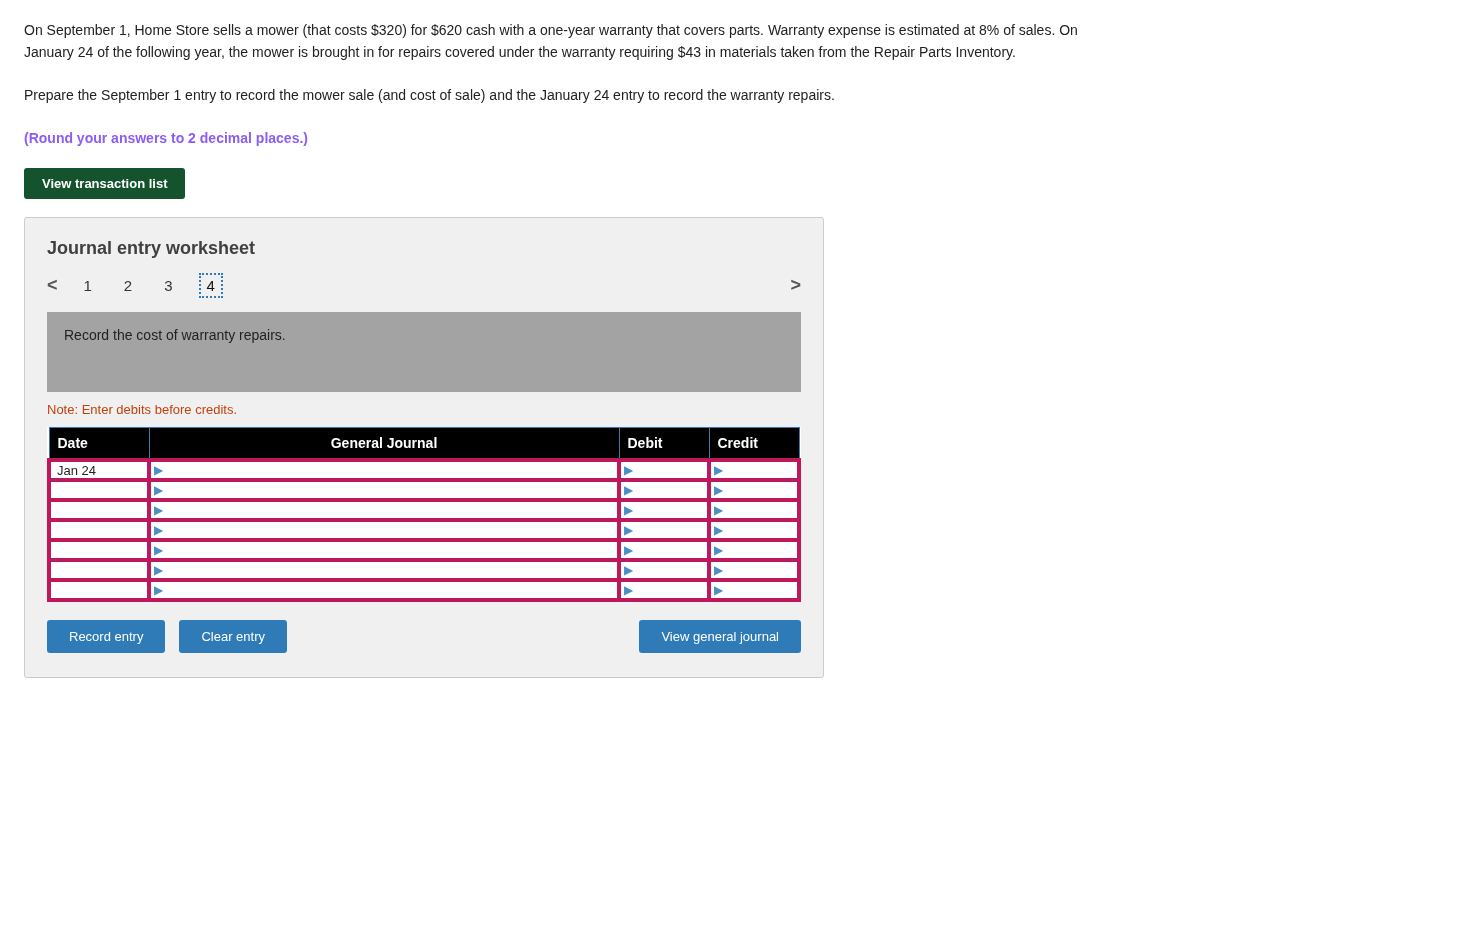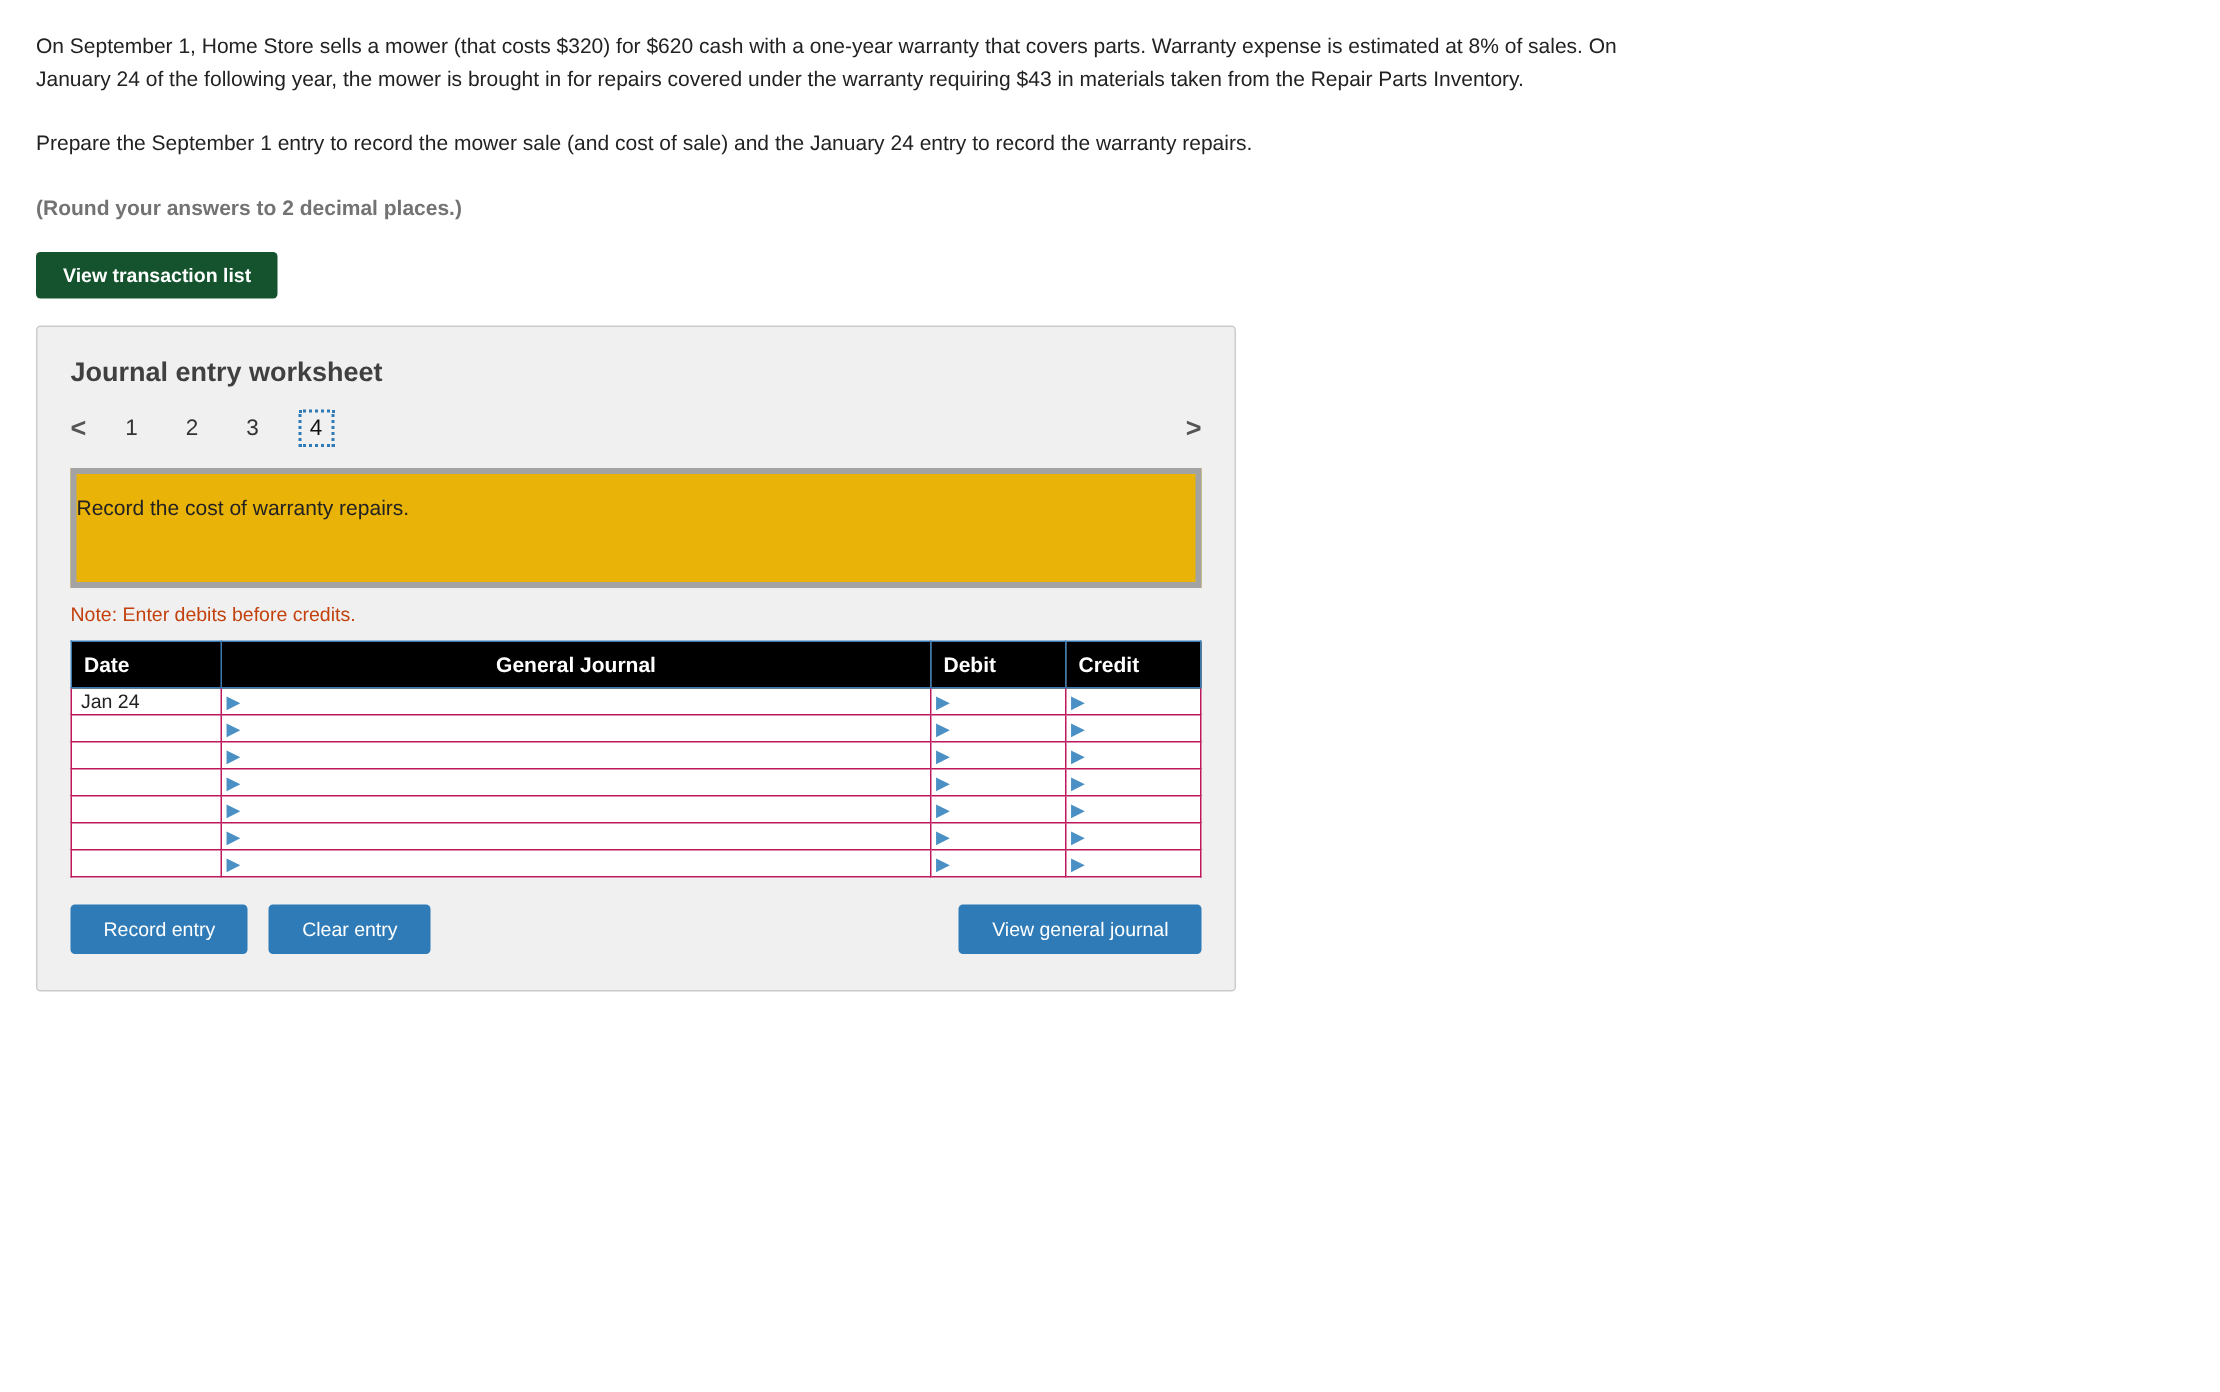--- a/index.html
+++ b/index.html
@@ -12,21 +12,21 @@
       max-width: 1480px;
     }
 
     .problem-text {
       max-width: 1060px;
       line-height: 1.55;
       margin-bottom: 14px;
     }
 
     .round-note {
-      color: #737373;
+      color: #8b5cf6;
       font-weight: bold;
       margin-bottom: 18px;
     }
 
     .view-transaction-btn {
       background-color: #14532d;
       color: #fff;
       border: none;
       padding: 8px 18px;
       font-size: 13px;
@@ -73,23 +73,23 @@
       cursor: pointer;
       padding: 2px 6px;
     }
 
     .tab-num.active {
       border: 2px dotted #2e7bb8;
       color: #111;
     }
 
     .instruction-box {
-      background: #eab308;
-      border: 4px solid #a3a3a3;
-      padding: 14px 0;
+      background: #a3a3a3;
+      border: 1px solid #a3a3a3;
+      padding: 14px 16px;
       margin-bottom: 10px;
       min-height: 80px;
       font-size: 14px;
       color: #222;
     }
 
     .note-text {
       color: #c2410c;
       font-size: 13px;
       margin-bottom: 10px;
@@ -123,21 +123,21 @@
     .journal-table thead th:nth-child(2) {
       text-align: center;
     }
 
     .journal-table tbody tr {
       border-bottom: 1px solid #b0c8e0;
     }
 
     .journal-table tbody td {
       padding: 0;
-      border: 1px solid #be185d;
+      border: 4px solid #be185d;
       height: 18px;
       vertical-align: middle;
     }
 
     .journal-table tbody td:first-child {
       padding-left: 6px;
       font-size: 13px;
       color: #222;
       width: 100px;
     }

